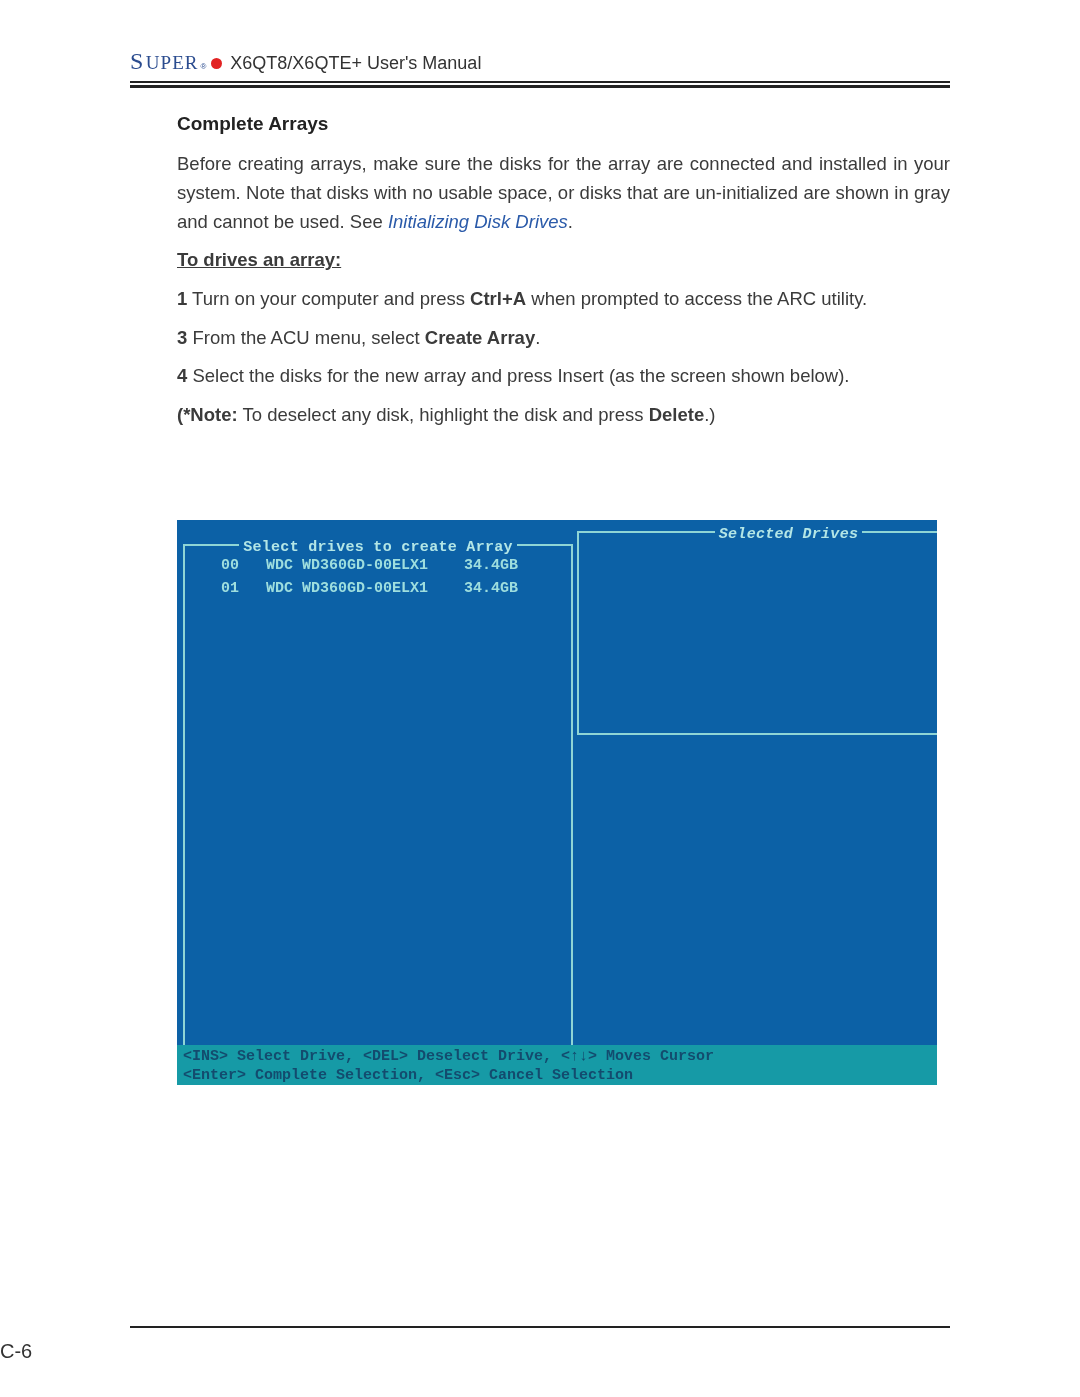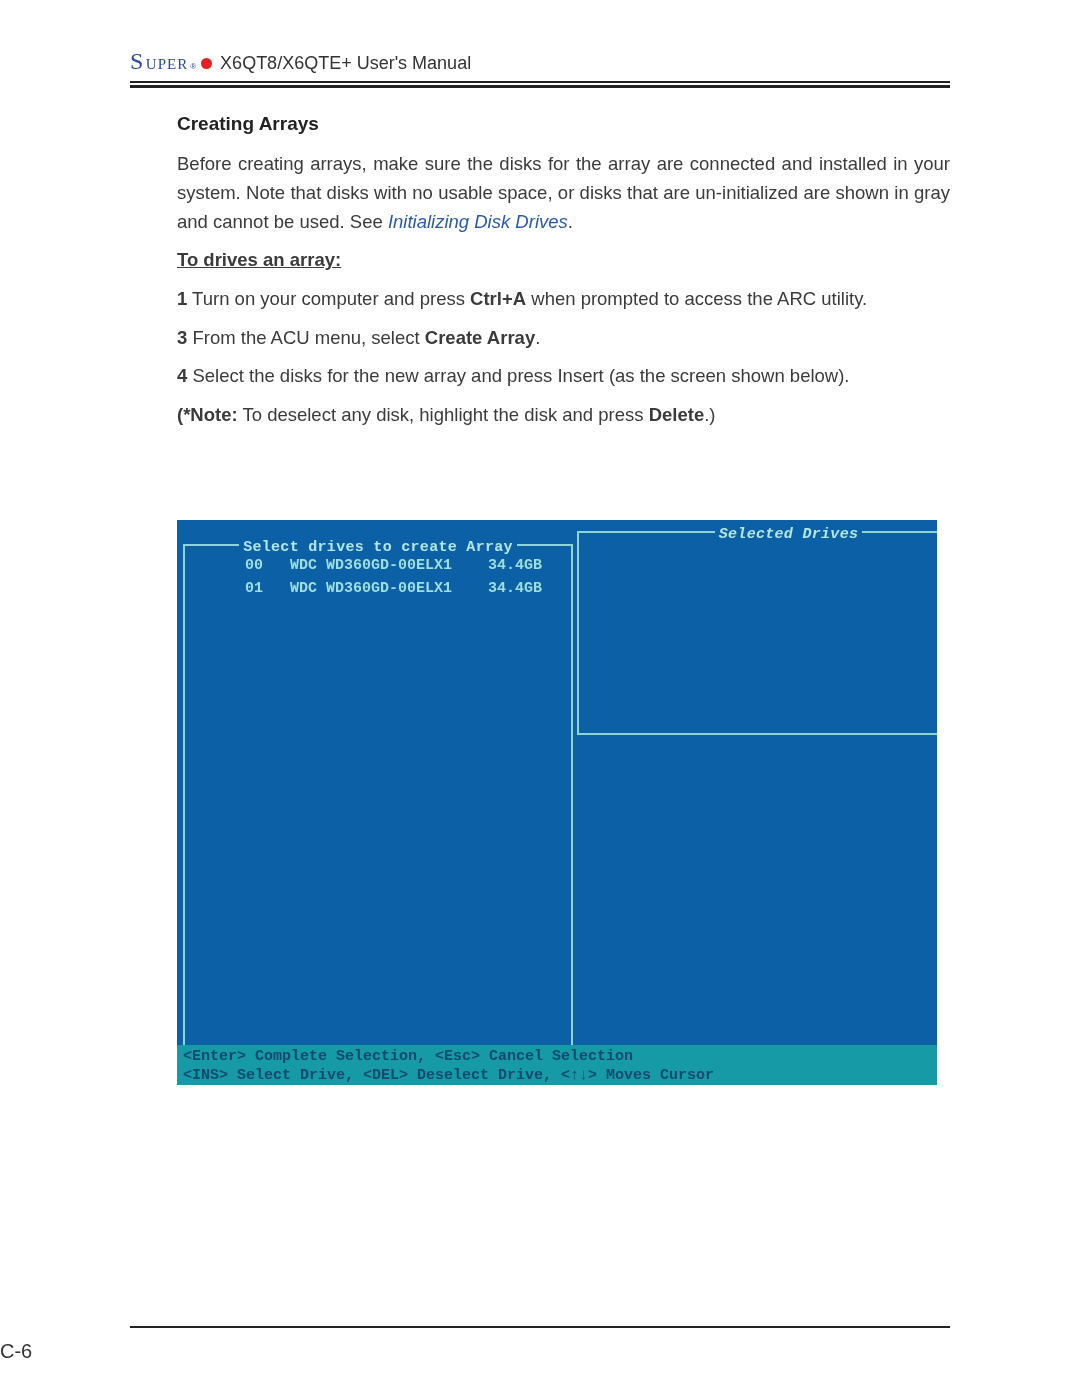--- a/index.html
+++ b/index.html
@@ -30,21 +30,21 @@
     gap: 4px;
   }
   .brand-s {
     font-family: Georgia, "Times New Roman", serif;
     font-size: 24px;
     color: #2b4c8f;
     letter-spacing: 0.5px;
   }
   .brand-rest {
     font-family: Georgia, "Times New Roman", serif;
-    font-size: 15px;
+    font-size: 19px;
     color: #2b4c8f;
     letter-spacing: 1px;
     margin-left: -2px;
     text-align: right;
   }
   .brand-dot {
     display: inline-block;
     width: 11px;
     height: 11px;
     border-radius: 50%;
@@ -142,21 +142,20 @@
     position: absolute;
     border: 2px solid #8fd5d5;
     box-sizing: border-box;
     background: transparent;
   }
   .panel.left {
     left: 6px;
     top: 24px;
     width: 390px;
     height: 504px;
-    padding-left: 24px;
   }
   .panel.right {
     left: 400px;
     top: 11px;
     width: 423px;
     height: 204px;
     border-left: 2px double #8fd5d5;
     font-style: italic;
   }
   .panel-title {
@@ -228,21 +227,21 @@
       <span class="brand-s">S</span>
         <span class="brand-rest">UPER</span>
         <span class="brand-reg">®</span>
       <span class="brand-dot"></span>
       <span class="hdr-title">X6QT8/X6QTE+ User's Manual</span>
     </div>
     <div class="hdr-rules"></div>
   </div>
 
   <div class="content">
-    <div class="h2">Creating Arrays</div>
+    <div class="h2">Complete Arrays</div>
 
     <div class="para">
       <span>Before creating arrays, make sure the disks for the array are connected and installed in your system. Note that disks with no usable space, or disks that are un-initialized are shown in gray and cannot be used. See </span><span class="link-ital">Initializing Disk Drives</span><span>.</span>
     </div>
 
     <div class="sub-h">To drives an array:</div>
 
     <div class="step">
       <span class="n">1</span><span> Turn on your computer and press </span><span class="b">Ctrl+A</span><span> when prompted to access the ARC utility.</span>
     </div>
@@ -268,22 +267,22 @@
           <div class="drive-row"><span>00</span>   <span>WDC WD360GD-00ELX1</span>    <span>34.4GB</span></div>
           <div class="drive-row"><span>01</span>   <span>WDC WD360GD-00ELX1</span>    <span>34.4GB</span></div>
         </div>
       </div>
 
       <div class="panel right">
         <div class="panel-title"><span>Selected Drives</span></div>
       </div>
 
       <div class="fig-help">
+        <div>&lt;INS&gt; Select Drive, &lt;DEL&gt; Deselect Drive, &lt;↑↓&gt; Moves Cursor</div>
         <div>&lt;Enter&gt; Complete Selection, &lt;Esc&gt; Cancel Selection</div>
-        <div>&lt;INS&gt; Select Drive, &lt;DEL&gt; Deselect Drive, &lt;↑↓&gt; Moves Cursor</div>
       </div>
     </div>
 
   </div>
 </div>
 
 <div class="ftr-rule"></div>
 <div class="page-num">C-6</div>
 
 </body></html>

